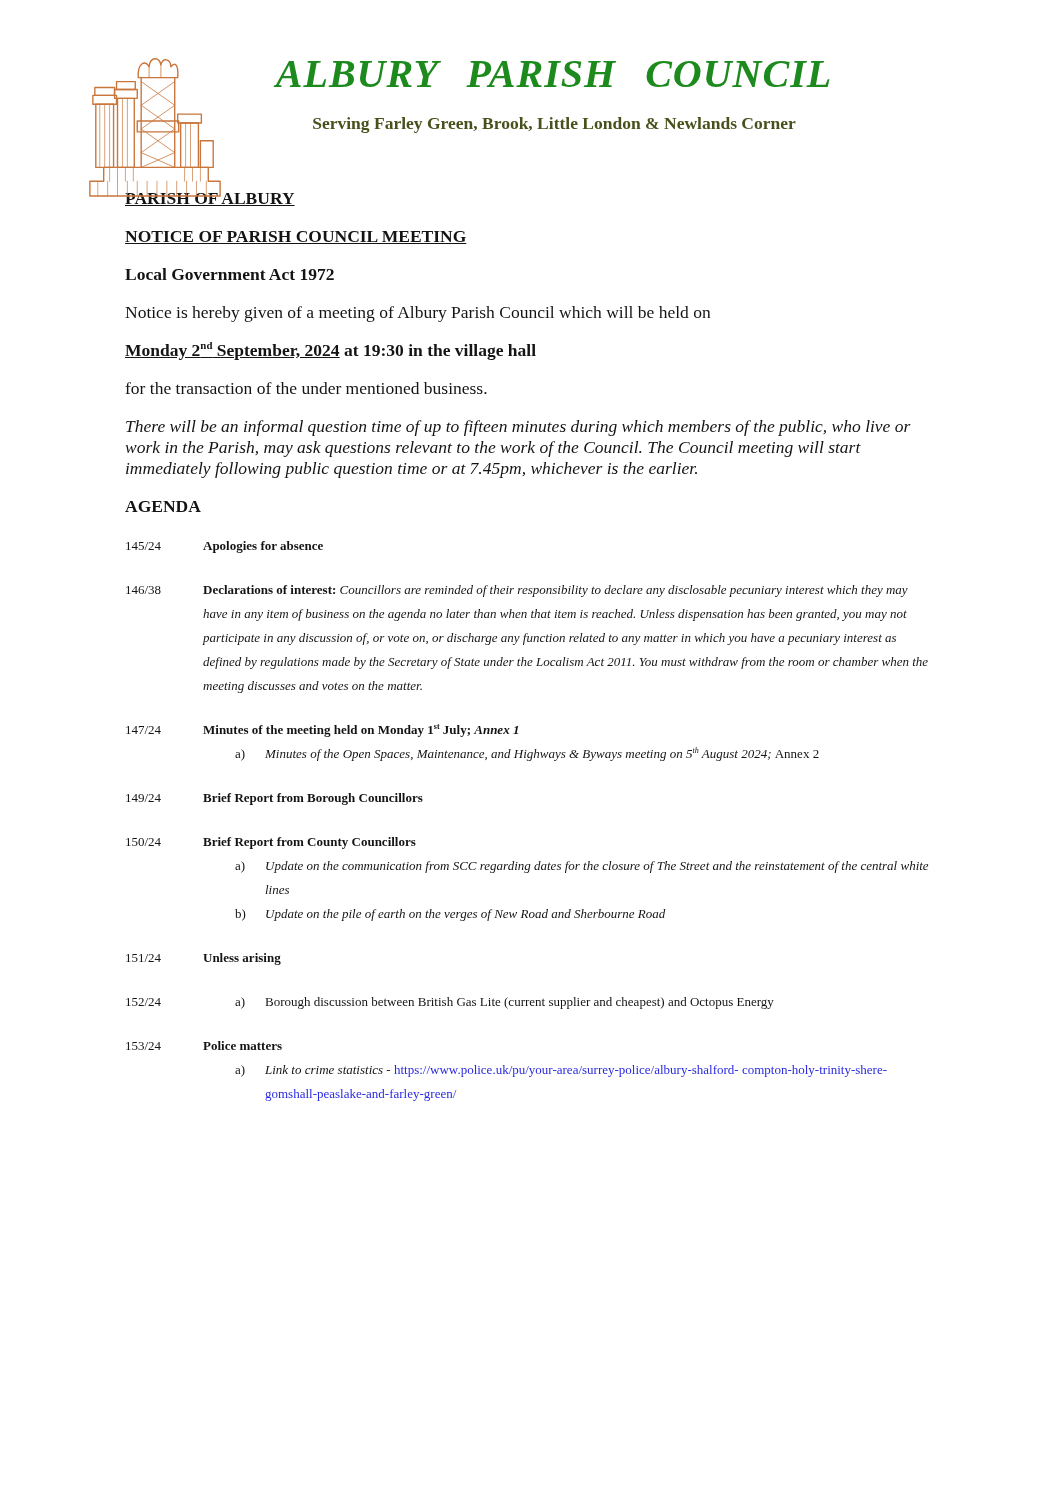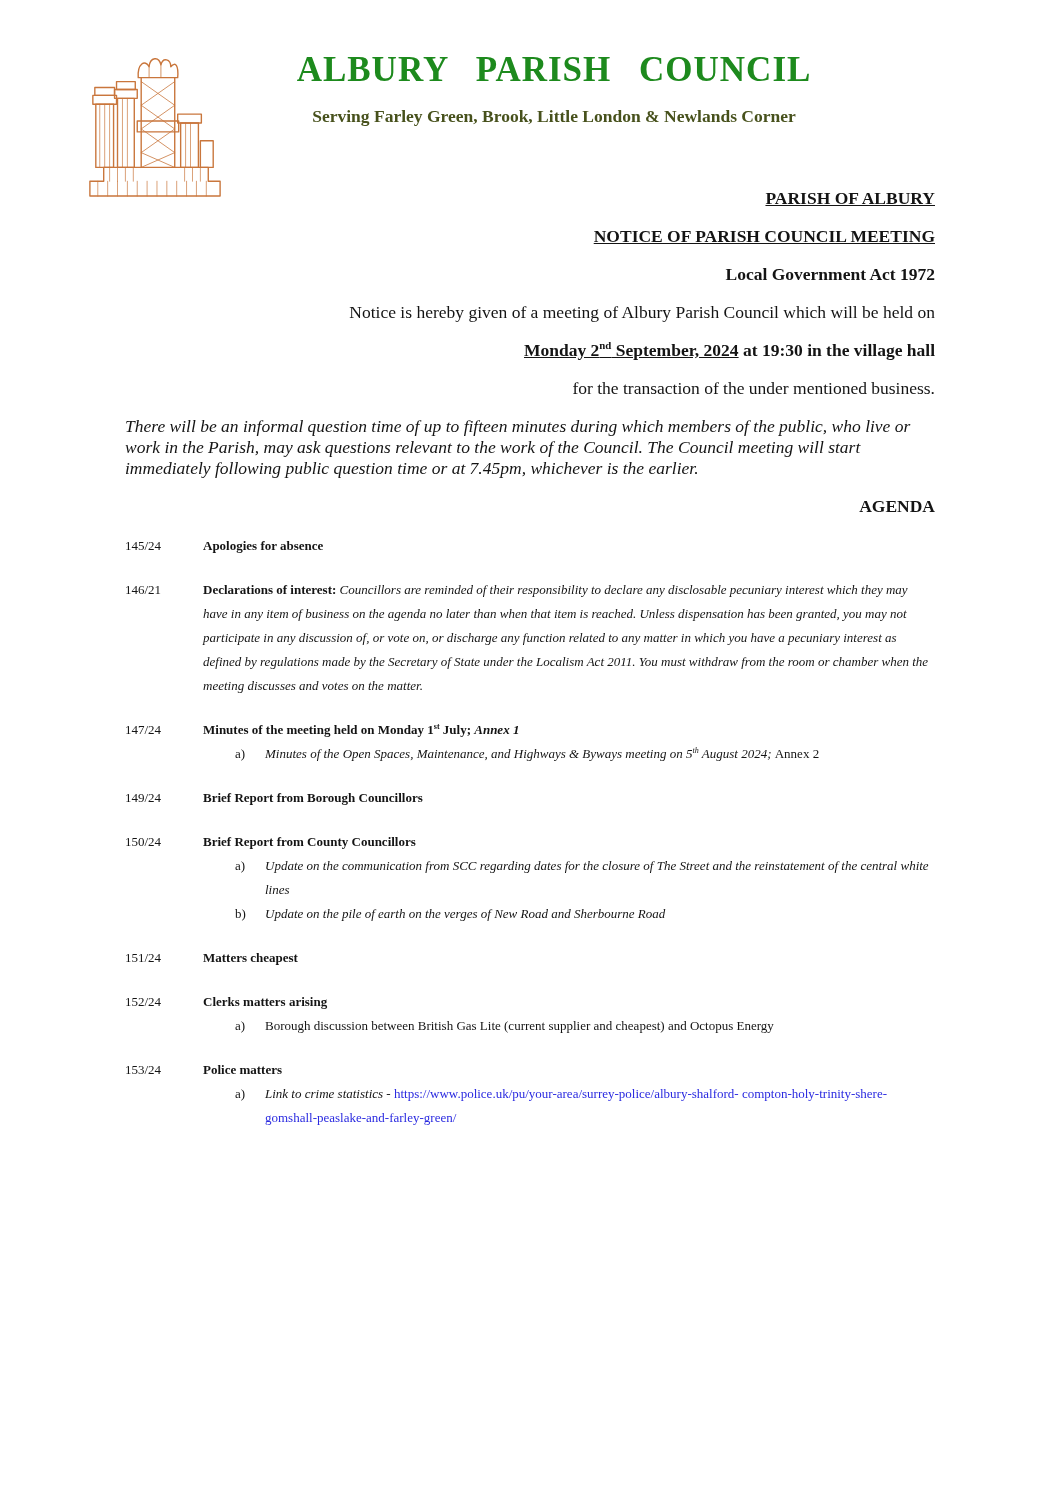--- a/index.html
+++ b/index.html
@@ -13,25 +13,25 @@
   .page{
     position:relative;
     width:1058px;height:1497px;
     background:#ffffff;color:var(--text);
     font-family:"Liberation Serif","DejaVu Serif",serif;
     overflow:hidden;
   }
   .logo{position:absolute;left:74px;top:52px;width:162px;height:146px;color:var(--logo-orange);}
   .logo svg{width:100%;height:100%;}
   .header-text{position:absolute;left:170px;right:120px;top:50px;text-align:center;}
-  .org-title{font-size:35px;font-weight:bold;color:var(--title-green);word-spacing:18px;letter-spacing:1px;}
+  .org-title{font-size:40px;font-weight:bold;color:var(--title-green);word-spacing:18px;letter-spacing:1px;font-style:italic;}
   .org-subtitle{margin-top:16px;font-size:17.5px;font-weight:bold;color:var(--subtitle-olive);}
   .content{padding:188px 123px 0 125px;}
   .content p{margin:0 0 17px;font-size:17.5px;line-height:21px;}
-  .c{text-align:right;}
+  .c{text-align:left;}
   .b{font-weight:bold;}
   .u{text-decoration:underline;}
   .i{font-style:italic;}
   .h18{font-size:18px;}
   .qtime{margin:24px 0 0 75px;font-size:18.5px;line-height:26.5px;}
   .agenda-heading{margin:27px 0 20px;font-size:18px;}
   .item{display:flex;margin-bottom:20px;font-size:13px;line-height:24px;}
   .num{width:78px;flex-shrink:0;}
   .body{flex:1;}
   .sub{display:flex;}
@@ -98,21 +98,21 @@
     <p class="qtime i">There will be an informal question time of up to fifteen minutes during which members of the public, who live or work in the Parish, may ask questions relevant to the work of the Council. The Council meeting will start immediately following public question time or at 7.45pm, whichever is the earlier.</p>
 
     <p class="c b agenda-heading">AGENDA</p>
 
     <div class="item">
       <span class="num">145/24</span>
       <div class="body"><span class="b">Apologies for absence</span></div>
     </div>
 
     <div class="item">
-      <span class="num">146/21</span>
+      <span class="num">146/38</span>
       <div class="body"><span class="b">Declarations of interest:</span><span class="i"> Councillors are reminded of their responsibility to declare any disclosable pecuniary interest which they may have in any item of business on the agenda no later than when that item is reached. Unless dispensation has been granted, you may not participate in any discussion of, or vote on, or discharge any function related to any matter in which you have a pecuniary interest as defined by regulations made by the Secretary of State under the Localism Act 2011. You must withdraw from the room or chamber when the meeting discusses and votes on the matter.</span></div>
     </div>
 
     <div class="item">
       <span class="num">147/24</span>
       <div class="body">
         <div><span class="b">Minutes of the meeting held on Monday 1</span><sup class="b">st</sup><span class="b"> July; </span><span class="b i">Annex 1</span></div>
         <div class="sub">
           <span class="marker">a)</span>
           <div class="subtext"><span class="i">Minutes of the Open Spaces, Maintenance, and Highways &amp; Byways meeting on 5</span><sup class="i">th</sup><span class="i"> August 2024; </span><span>Annex 2</span></div>
@@ -136,27 +136,26 @@
         </div>
         <div class="sub">
           <span class="marker">b)</span>
           <div class="subtext i">Update on the pile of earth on the verges of New Road and Sherbourne Road</div>
         </div>
       </div>
     </div>
 
     <div class="item">
       <span class="num">151/24</span>
-      <div class="body"><span class="b">Matters cheapest</span></div>
+      <div class="body"><span class="b">Unless arising</span></div>
     </div>
 
     <div class="item">
       <span class="num">152/24</span>
       <div class="body">
-        <div class="b">Clerks matters arising</div>
         <div class="sub">
           <span class="marker">a)</span>
           <div class="subtext">
             <div>Borough discussion between British Gas Lite (current supplier and cheapest) and Octopus Energy</div>
           </div>
         </div>
       </div>
     </div>
 
     <div class="item">

